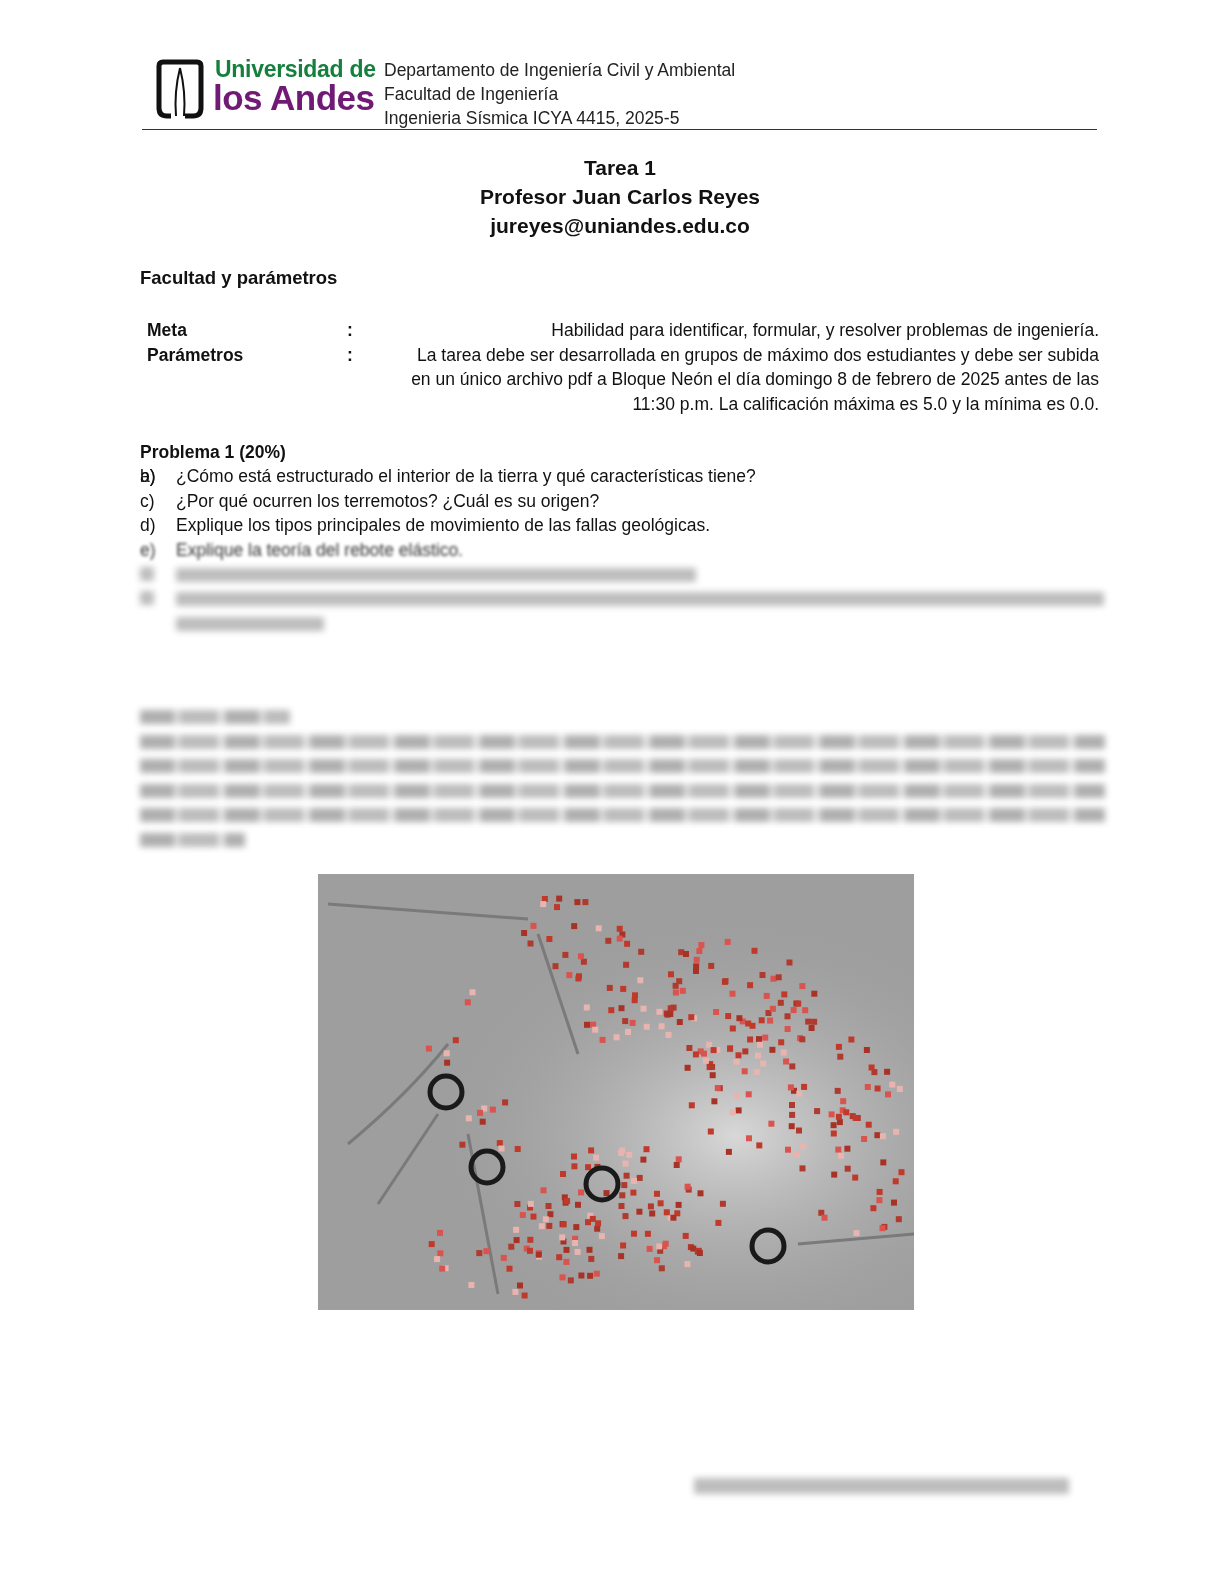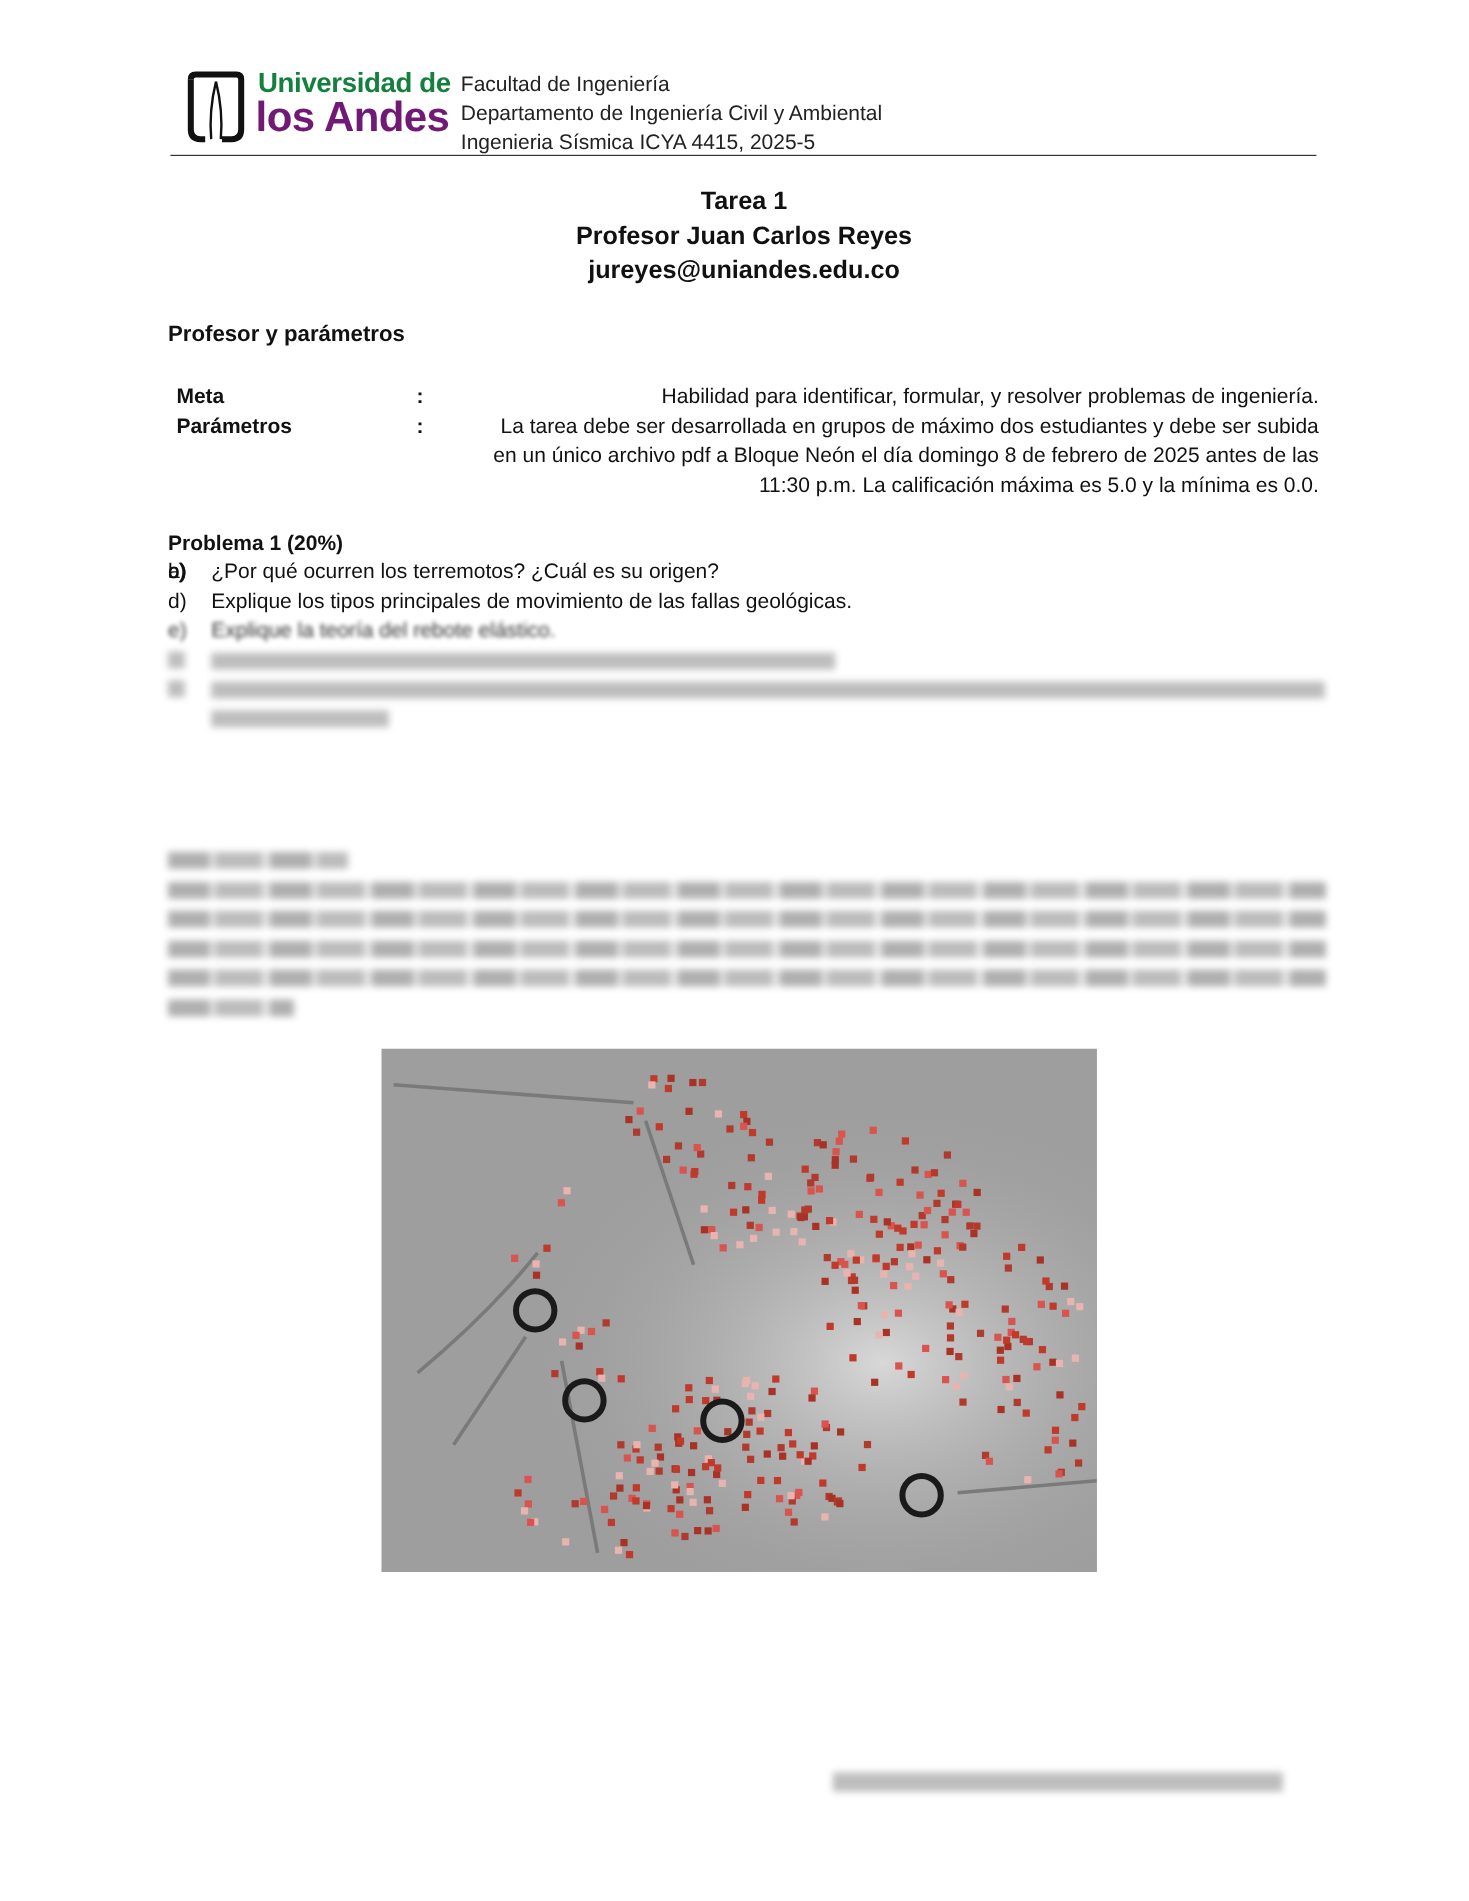--- a/index.html
+++ b/index.html
@@ -54,33 +54,33 @@
     <svg class="logo-shield" viewBox="0 0 50 62">
       <path d="M4 8 Q4 4 8 4 L42 4 Q46 4 46 8 L46 50 Q46 58 38 58 L30 58" fill="none" stroke="#111" stroke-width="5"></path>
       <path d="M4 8 L4 50 Q4 58 12 58 L16 58" fill="none" stroke="#111" stroke-width="5"></path>
       <path d="M25 10 Q19 34 21 58 M25 10 Q31 34 29 58" fill="none" stroke="#111" stroke-width="2"></path>
     </svg>
     <div class="logo-text1">Universidad de</div>
     <div class="logo-text2">los Andes</div>
   </div>
 
   <div class="header-lines">
+    <div>Departamento de Ingeniería Civil y Ambiental</div>
     <div>Facultad de Ingeniería</div>
-    <div>Departamento de Ingeniería Civil y Ambiental</div>
     <div>Ingenieria Sísmica ICYA 4415, 2025-5</div>
   </div>
   <div class="header-rule"></div>
 
   <div class="title-block">
     <div>Tarea 1</div>
     <div>Profesor Juan Carlos Reyes</div>
     <div>jureyes@uniandes.edu.co</div>
   </div>
 
-  <div class="section-heading">Profesor y parámetros</div>
+  <div class="section-heading">Facultad y parámetros</div>
 
   <div class="params">
     <div class="param-row">
       <span class="param-label">Meta</span>
       <span class="param-colon">:</span>
       <div class="param-value">Habilidad para identificar, formular, y resolver problemas de ingeniería.</div>
     </div>
     <div class="param-row">
       <span class="param-label">Parámetros</span>
       <span class="param-colon">:</span>
@@ -88,20 +88,21 @@
     </div>
   </div>
 
   <div class="prob1">
     <div class="prob-title">Problema 1 (20%)</div>
     <div class="q-item">
       <span class="q-letter">a)</span>
     </div>
     <div class="q-item">
       <span class="q-letter">b)</span>
+      <span>¿Cómo está estructurado el interior de la tierra y qué características tiene?</span>
     </div>
     <div class="q-item">
       <span class="q-letter">c)</span>
       <span>¿Por qué ocurren los terremotos? ¿Cuál es su origen?</span>
     </div>
     <div class="q-item">
       <span class="q-letter">d)</span>
       <span>Explique los tipos principales de movimiento de las fallas geológicas.</span>
     </div>
     <div class="q-item redacted" style="filter: blur(1.6px); color:#333;">

